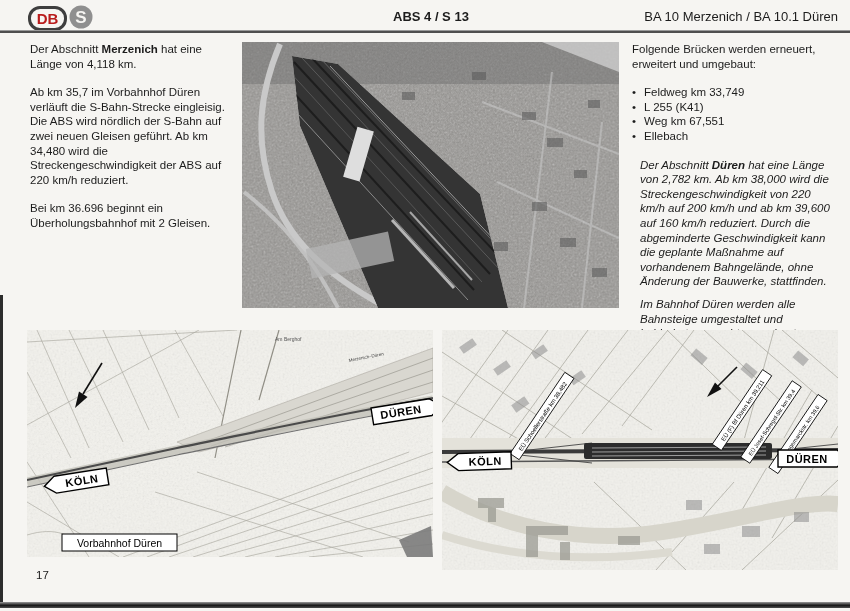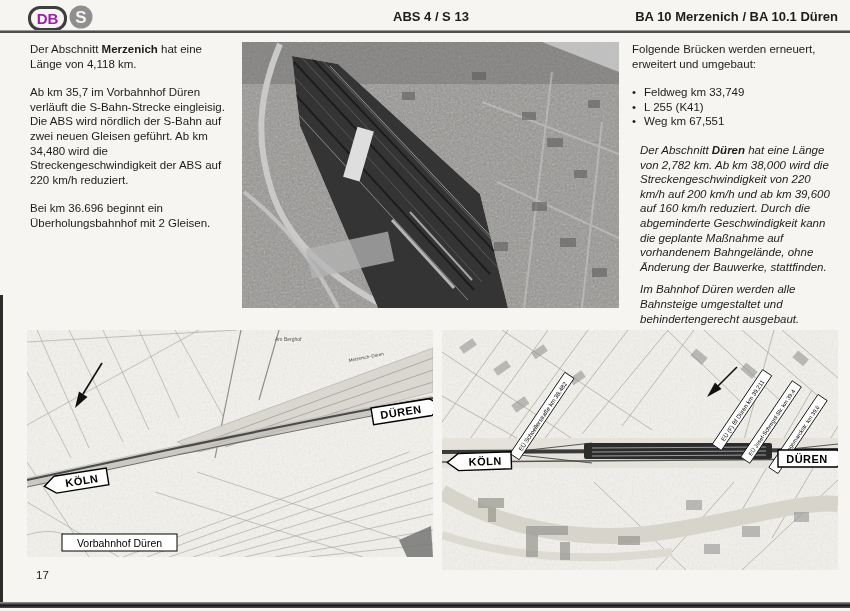--- a/index.html
+++ b/index.html
@@ -1,24 +1,24 @@
 <!DOCTYPE html>
 <html><head>
 <meta charset="utf-8">
 <style>
   html,body{margin:0;padding:0;background:#d9d9d9;}
   #page{position:relative;width:850px;height:611px;background:#f6f5f2;overflow:hidden;
         font-family:"Liberation Sans",sans-serif;color:#1c1c1c;}
   
   .db-logo{position:absolute;left:28px;top:6px;width:33px;height:19px;border:3px solid #3e3e3e;
            border-radius:12px;display:flex;align-items:center;justify-content:center;
-           font-weight:bold;font-size:15px;color:#a21caf;letter-spacing:0;}
+           font-weight:bold;font-size:15px;color:#b91c1c;letter-spacing:0;}
   .s-logo{position:absolute;left:68px;top:4px;}
   .hdr-center{position:absolute;left:393px;top:9px;font-weight:bold;font-size:13px;}
-  .hdr-right{position:absolute;right:12px;top:9px;font-weight:bold;font-size:13px;text-align:right;}
+  .hdr-right{position:absolute;right:12px;top:9px;font-weight:normal;font-size:13px;text-align:right;}
   .rule{position:absolute;left:0;right:0;top:30px;height:3px;
         background:linear-gradient(to bottom,#9a9a9a 0 1px,#4f4f4f 1px 3px);}
   
   .col{position:absolute;font-size:11.5px;line-height:14.6px;}
   .col-left{left:30px;top:42px;width:207px;}
   .col-right{left:632px;top:42px;width:213px;}
   .col p{margin:0 0 14px 0;}
   .col p.tight{margin:8px;font-style:italic;}
   .col b{font-weight:bold;}
   ul.bullets{list-style:none;margin:0 0 14px 0;padding:0;}
@@ -114,20 +114,21 @@
         <rect x="160" y="50" width="13" height="8"></rect>
     </g>
   </svg>
 
   <div class="col col-right">
     <p>Folgende Brücken werden erneuert, erweitert und umgebaut:</p>
     <ul class="bullets">
       <li>Feldweg km 33,749</li>
       <li>L 255 (K41)</li>
       <li>Weg km 67,551</li>
+      <li>Ellebach</li>
     </ul>
     <p class="tight"><span>Der Abschnitt </span><b>Düren</b><span> hat eine Länge von 2,782 km. Ab km 38,000 wird die Streckengeschwindigkeit von 220 km/h auf 200 km/h und ab km 39,600 auf 160 km/h reduziert. Durch die abgeminderte Geschwindigkeit kann die geplante Maßnahme auf vorhandenem Bahngelände, ohne Änderung der Bauwerke, stattfinden.</span></p>
     <p class="tight">Im Bahnhof Düren werden alle Bahnsteige umgestaltet und behindertengerecht ausgebaut.</p>
   </div>
 
   <svg class="map-left" viewBox="0 0 406 227">
     <rect width="406" height="227" fill="#f3f2ed"></rect>
     <rect width="406" height="227" filter="url(#grain)" opacity="0.18"></rect>
 
     <g stroke="#aeaca3" stroke-width="0.7" fill="none">

